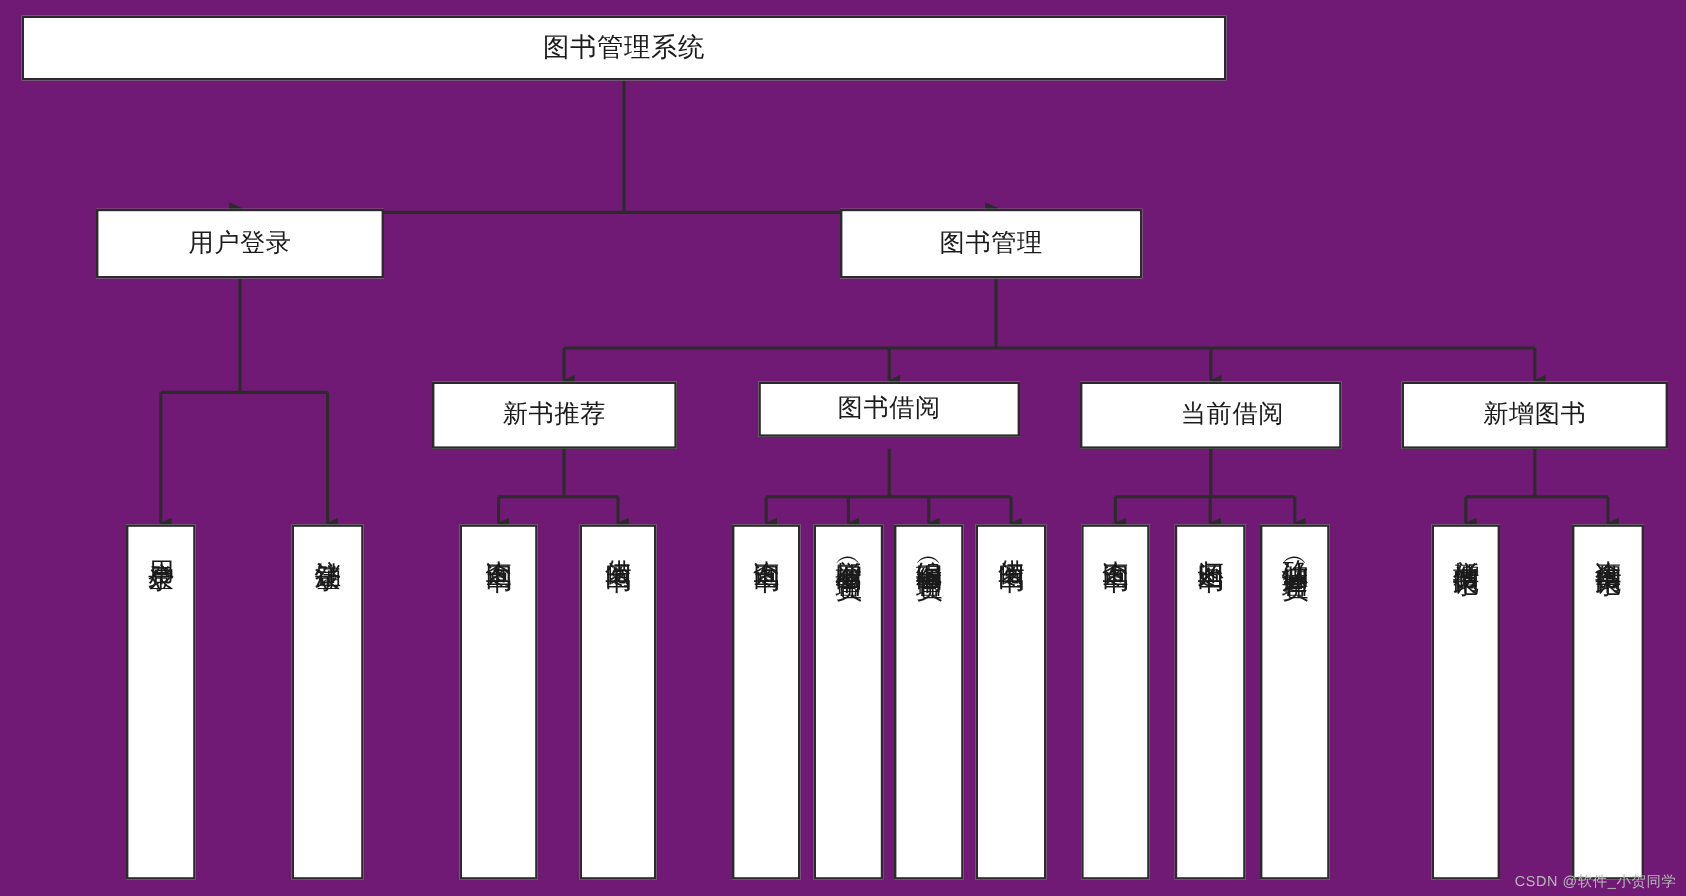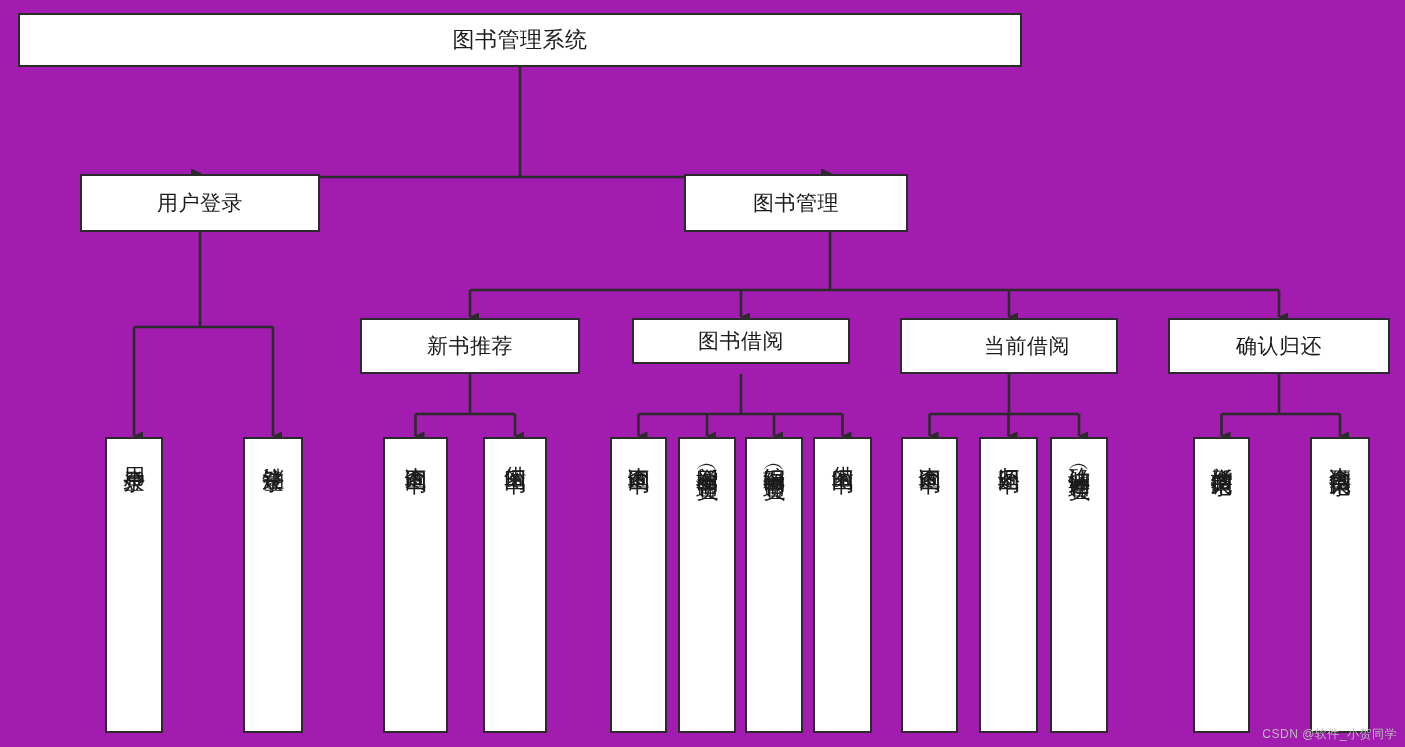--- a/index.html
+++ b/index.html
@@ -7,21 +7,21 @@
     padding: 0;
     background: #ffffff;
   }
   body {
     font-family: "Liberation Sans", "DejaVu Sans", sans-serif;
   }
   #canvas {
     position: relative;
     width: 1405px;
     height: 747px;
-    background: #a21caf;
+    background: #701a75;
     overflow: hidden;
   }
   svg.wires {
     position: absolute;
     left: 0;
     top: 0;
     width: 1405px;
     height: 747px;
     pointer-events: none;
   }
@@ -123,34 +123,34 @@
       </g>
   </svg>
 
   <div id="node-layer">
       <div class="node horiz root" style="left: 18px; top: 13px; width: 1004px; height: 54px;">
         <span class="label">图书管理系统</span>
       </div>
       <div class="node horiz" style="left: 80px; top: 174px; width: 240px; height: 58px;">
         <span class="label">用户登录</span>
       </div>
-      <div class="node horiz" style="left: 684px; top: 174px; width: 224px; height: 58px;">
+      <div class="node horiz" style="left: 700px; top: 174px; width: 252px; height: 58px;">
         <span class="label">图书管理</span>
       </div>
-      <div class="node horiz" style="left: 360px; top: 318px; width: 220px; height: 56px;">
+      <div class="node horiz" style="left: 360px; top: 318px; width: 204px; height: 56px;">
         <span class="label">新书推荐</span>
       </div>
       <div class="node horiz" style="left: 632px; top: 318px; width: 218px; height: 46px;">
         <span class="label">图书借阅</span>
       </div>
       <div class="node horiz" style="left: 900px; top: 318px; width: 218px; height: 56px; padding-left: 36px;">
         <span class="label">当前借阅</span>
       </div>
       <div class="node horiz" style="left: 1168px; top: 318px; width: 222px; height: 56px;">
-        <span class="label">确认归还</span>
+        <span class="label">新增图书</span>
       </div>
       <div class="node vert tall" style="left: 105px; top: 437px; width: 58px; height: 296px;">
         <span class="label">用户登录</span>
       </div>
       <div class="node vert tall" style="left: 243px; top: 437px; width: 60px; height: 296px;">
         <span class="label">注销登录</span>
       </div>
       <div class="node vert tall" style="left: 383px; top: 437px; width: 65px; height: 296px;">
         <span class="label">查询图书</span>
       </div>

